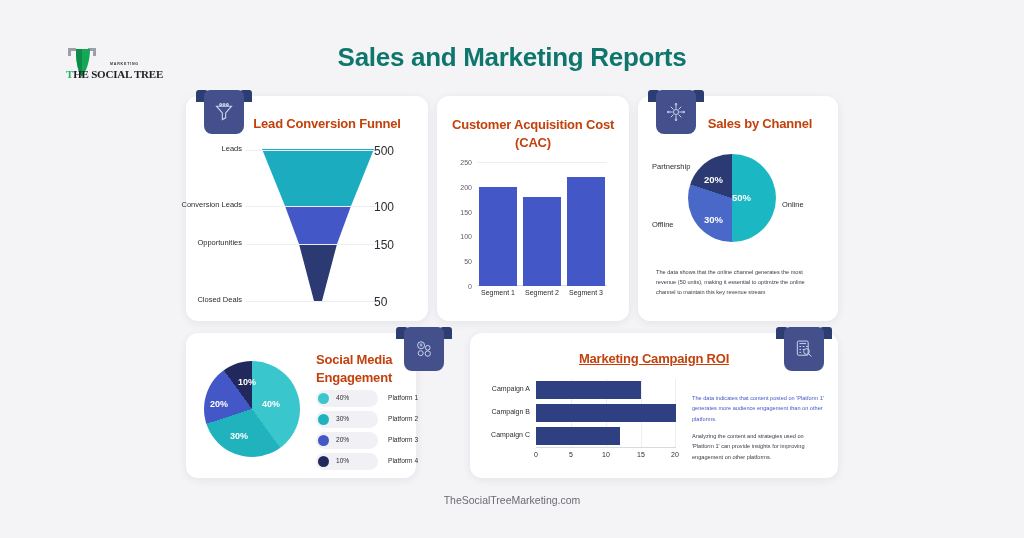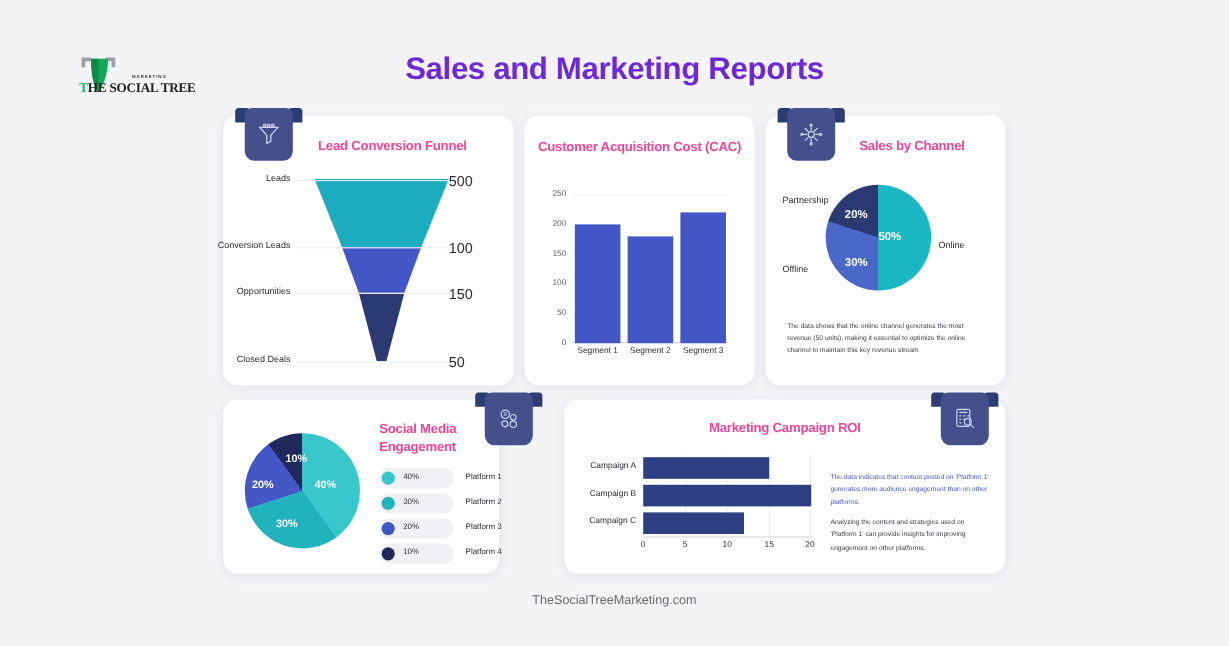--- a/index.html
+++ b/index.html
@@ -17,34 +17,34 @@
   .logo-text { position: absolute; left: 8px; top: 22px; white-space: nowrap;
     font-family: "Liberation Serif", serif; font-weight: bold; font-size: 11px;
     letter-spacing: -0.2px; color: #1f1f1f; }
   .logo-text .grn { color: #18b85f; }
   .logo-tag { position: absolute; left: 52px; top: 16px; font-size: 3.6px;
     letter-spacing: 0.8px; color: #333; font-weight: bold; }
 
   
   .main-title {
     position: absolute; left: 0; top: 42px; width: 1024px; text-align: center;
-    font-size: 26px; font-weight: bold; color: #6d28d9; letter-spacing: -0.3px;
+    font-size: 26px; font-weight: bold; color: #0f766e; letter-spacing: -0.3px;
   }
   .footer {
     position: absolute; left: 0; top: 494px; width: 1024px; text-align: center;
     font-size: 10.5px; color: #6a6a72;
   }
 
   
   .card {
     position: absolute; background: #ffffff; border-radius: 12px;
     box-shadow: 0 2px 10px rgba(20,20,50,0.07);
   }
   .card-title {
-    position: absolute; font-size: 11px; font-weight: bold; color: #ec4899;
+    position: absolute; font-size: 13px; font-weight: bold; color: #c2410c;
     letter-spacing: -0.2px; text-align: center;
   }
 
   
   .badge { position: absolute; width: 56px; height: 48px; }
   .badge .ribbon-tail {
     position: absolute; top: 0; width: 12px; height: 12px; background: #2c3d72;
     border-radius: 3px 3px 0 0;
   }
   .badge .ribbon-tail.l { left: 0; }
@@ -295,21 +295,21 @@
         <circle cx="8.5" cy="7.5" r="4.2"></circle>
           <circle cx="16.5" cy="10.5" r="2.8"></circle>
         <circle cx="8" cy="17" r="3"></circle>
           <circle cx="16.5" cy="17.5" r="3.2"></circle>
         <path d="M7 6.2h3M7 8.2h3"></path>
       </svg>
     </div>
   </div>
 
   <div class="card" id="roi-card">
-    <div class="card-title" style="left:84px; top:18px; width:200px;">Marketing Campaign ROI</div>
+    <div class="card-title" style="left:84px; top:18px; width:200px;text-decoration:underline;">Marketing Campaign ROI</div>
 
     <div class="roi-plot">
       <div class="roi-vline" style="left:35px;"></div>
       <div class="roi-vline" style="left:70px;"></div>
       <div class="roi-vline" style="left:105px;"></div>
       <div class="roi-vline" style="left:139px;"></div>
 
       <div class="roi-bar" style="top:2px;  width:105px;"></div>
       <div class="roi-bar" style="top:25px; width:140px;"></div>
       <div class="roi-bar" style="top:48px; width:84px;"></div>

